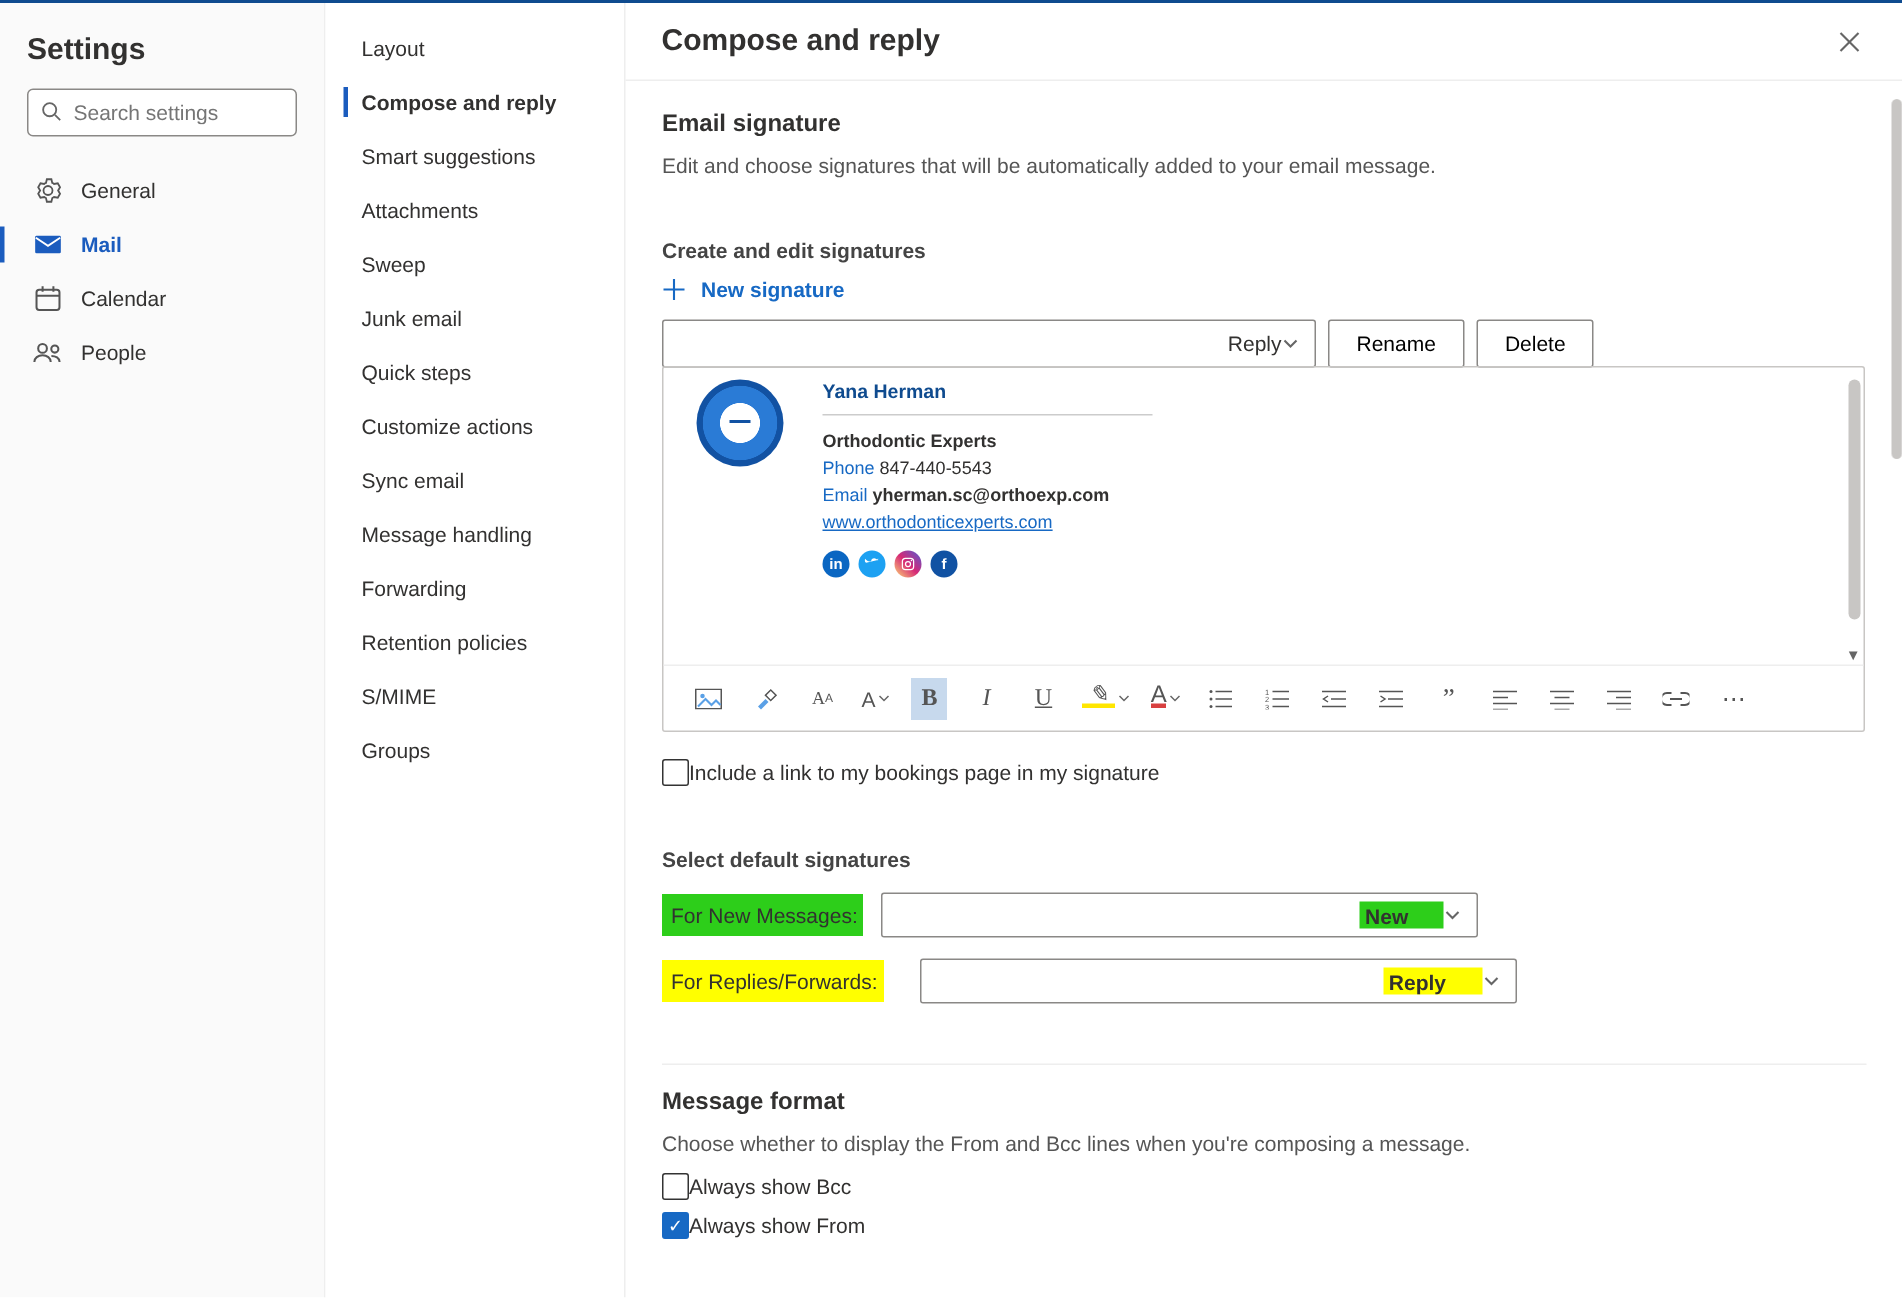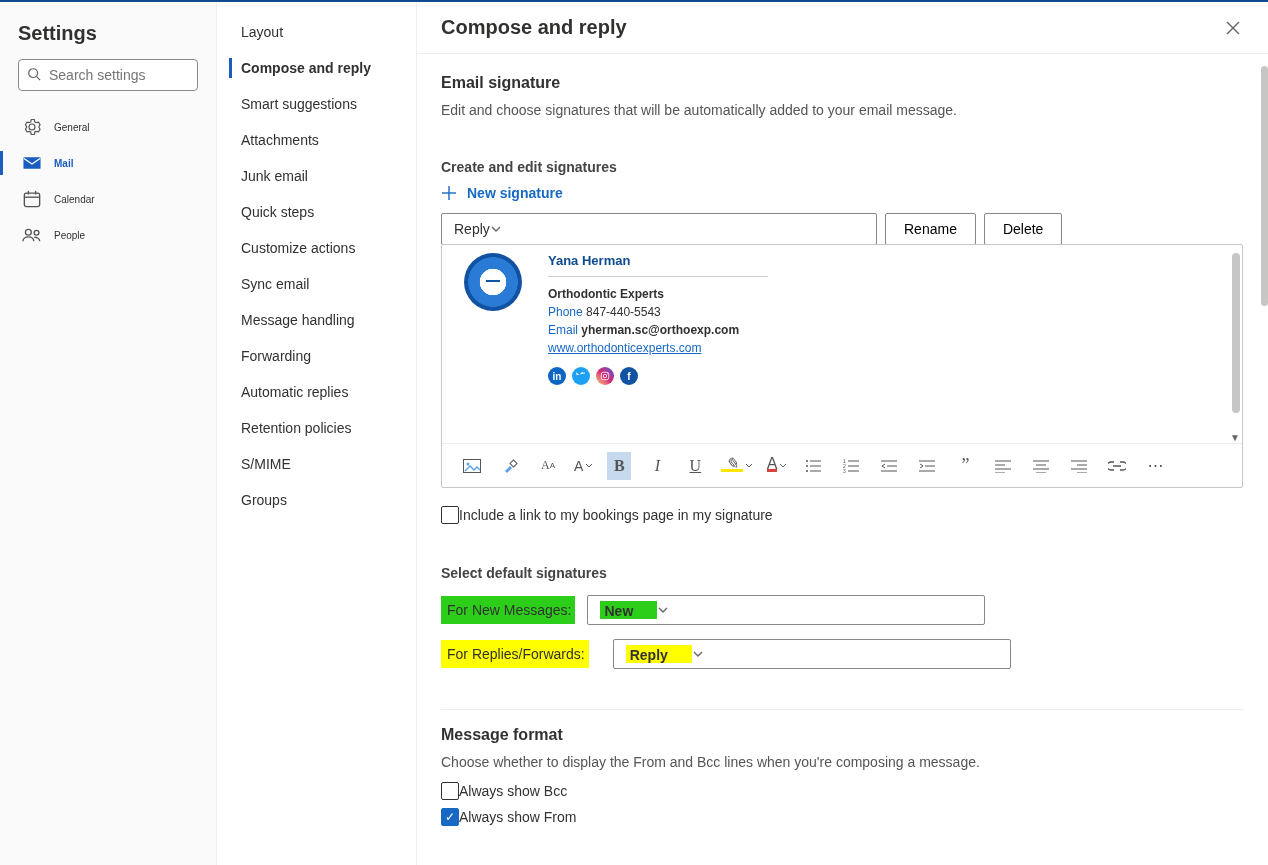--- a/index.html
+++ b/index.html
@@ -9,21 +9,21 @@
 
 .container { display: flex; height: 863px; }
 
 
 .col1 { width: 217px; background: #fafafa; border-right: 1px solid #eee; padding: 14px 0 0 0; }
 .col1 h1 { font-size: 20px; font-weight: 700; padding: 6px 18px 14px; }
 .searchbox { margin: 0 18px 18px; position: relative; }
 .searchbox input { width: 100%; height: 32px; border: 1px solid #8a8886; border-radius: 4px; padding: 0 10px 0 30px; font-size: 14px; background: #fff; }
 .searchbox .sicon { position: absolute; left: 9px; top: 8px; color: #666; }
 
-.nav1-item { display: flex; align-items: center; height: 36px; padding: 0 18px 0 22px; font-size: 10px; cursor: pointer; position: relative; }
+.nav1-item { display: flex; align-items: center; height: 36px; padding: 0 18px 0 22px; font-size: 14px; cursor: pointer; position: relative; }
 .nav1-item .nicon { width: 20px; margin-right: 12px; display: inline-flex; align-items: center; justify-content: center; color: #555; }
 .nav1-item.active { font-weight: 700; color: #1b5cbe; }
 .nav1-item.active::before { content: ""; position: absolute; left: 0; top: 6px; bottom: 6px; width: 3px; background: #1b5cbe; }
 .nav1-item.active .nicon { color: #1b5cbe; }
 
 
 .col2 { width: 200px; background: #fff; border-right: 1px solid #eee; padding-top: 12px; }
 .nav2-item { height: 36px; display: flex; align-items: center; padding: 0 20px 0 24px; font-size: 14px; cursor: pointer; position: relative; }
 .nav2-item.active { font-weight: 700; }
 .nav2-item.active::before { content: ""; position: absolute; left: 12px; top: 8px; bottom: 8px; width: 3px; background: #1b5cbe; }
@@ -36,21 +36,21 @@
 
 .content { padding: 20px 24px 40px; overflow-y: auto; flex: 1; }
 .sectitle { font-size: 16px; font-weight: 600; margin-bottom: 10px; }
 .sub { font-size: 14px; color: #555; margin-bottom: 16px; }
 .subtitle { font-size: 14px; font-weight: 600; margin-bottom: 10px; color: #444; margin-top: 41px; }
 
 .newsig { display: inline-flex; align-items: center; color: #1769c4; font-size: 14px; font-weight: 600; cursor: pointer; margin-bottom: 12px; }
 .newsig .plus { margin-right: 10px; font-size: 16px; }
 
 .sigrow { display: flex; gap: 8px; margin-bottom: 0; }
-.selbox { height: 32px; border: 1px solid #8a8886; border-radius: 2px; display: flex; align-items: center; justify-content: flex-start; padding: 0 10px 0 12px; font-size: 14px; background: #fff; cursor: pointer; }
+.selbox { height: 32px; border: 1px solid #8a8886; border-radius: 2px; display: flex; align-items: center; justify-content: flex-end; padding: 0 10px 0 12px; font-size: 14px; background: #fff; cursor: pointer; }
 .selbox.sig { width: 436px; }
 .btn { height: 32px; border: 1px solid #8a8886; border-radius: 2px; background: #fff; padding: 0 18px; font-size: 14px; cursor: pointer; }
 
 .editorwrap { border: 1px solid #c8c6c4; border-radius: 2px; width: 802px; margin-top: -1px; position: relative; }
 .editorbody { height: 198px; overflow-y: auto; padding: 6px 22px 6px 22px; position: relative; }
 .editor-scroll-ind { position: absolute; right: 2px; top: 8px; width: 8px; background: #c8c6c4; border-radius: 4px; height: 160px; }
 .editor-down { position: absolute; right: 2px; bottom: 0; color: #666; font-size: 10px; }
 
 .sigtable { display: flex; gap: 26px; padding-top: 2px; }
 .logo { width: 58px; height: 58px; border-radius: 50%; background: radial-gradient(circle at 50% 50%, #fff 0 32%, #2a7bd6 33% 60%, #1252a3 61% 100%); display: flex; align-items: center; justify-content: center; position: relative; }
@@ -158,27 +158,27 @@
         </div>
       </div>
   </div>
 
   <div class="col2">
     <div id="nav2">
         <div class="nav2-item">Layout</div>
         <div class="nav2-item active">Compose and reply</div>
         <div class="nav2-item">Smart suggestions</div>
         <div class="nav2-item">Attachments</div>
+        <div class="nav2-item">Sweep</div>
         <div class="nav2-item">Junk email</div>
         <div class="nav2-item">Quick steps</div>
         <div class="nav2-item">Customize actions</div>
         <div class="nav2-item">Sync email</div>
         <div class="nav2-item">Message handling</div>
         <div class="nav2-item">Forwarding</div>
-        <div class="nav2-item">Automatic replies</div>
         <div class="nav2-item">Retention policies</div>
         <div class="nav2-item">S/MIME</div>
         <div class="nav2-item">Groups</div>
       </div>
   </div>
 
   <div class="col3">
     <div class="hdrrow">
       <h2>Compose and reply</h2>
       <div class="closex">

